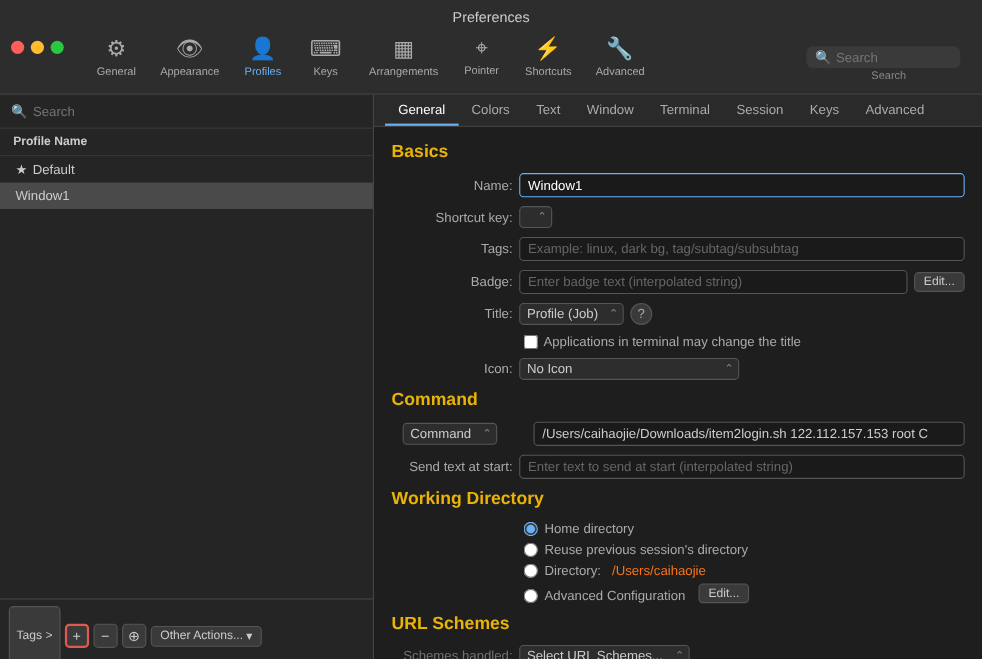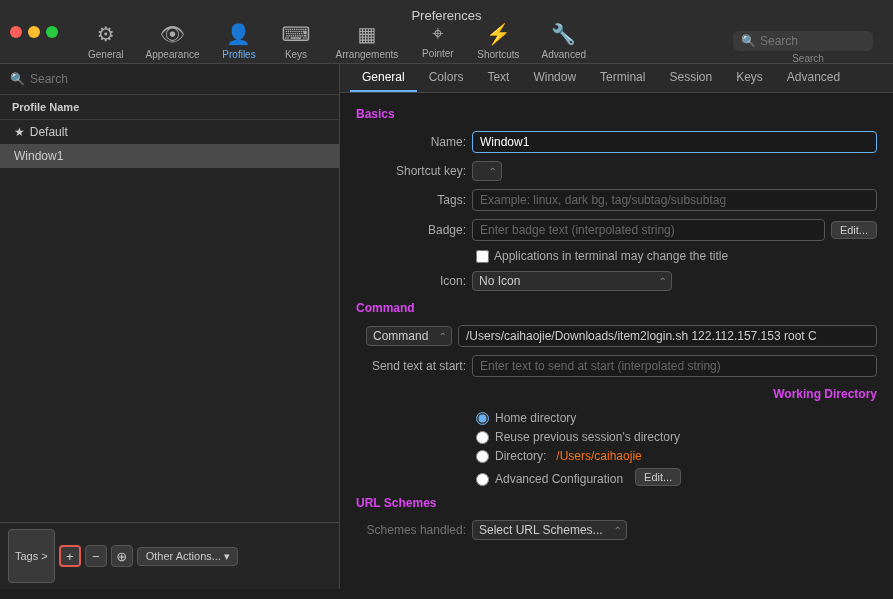--- a/index.html
+++ b/index.html
@@ -7,21 +7,21 @@
       font-family: -apple-system, BlinkMacSystemFont, "Helvetica Neue", Arial, sans-serif;
       background: #1e1e1e;
       color: #d0d0d0;
       font-size: 12px;
       width: 893px;
       height: 599px;
       overflow: hidden;
     }
     .title-bar {
       background: #2d2d2d;
-      height: 64px;
+      height: 86px;
       display: flex;
       align-items: center;
       padding: 0 10px;
       border-bottom: 1px solid #444;
       position: relative;
     }
     .traffic-lights {
       display: flex;
       gap: 6px;
       margin-right: 10px;
@@ -205,22 +205,22 @@
     }
     .content-tab.active {
       color: #fff;
       border-bottom: 2px solid #6ab0f5;
     }
     .content-body {
       padding: 14px 16px;
     }
     .section-title {
       font-weight: bold;
-      font-size: 12px;
-      color: #d946ef;
+      font-size: 16px;
+      color: #eab308;
       margin-bottom: 10px;
     }
     .form-row {
       display: flex;
       align-items: center;
       margin-bottom: 8px;
       gap: 6px;
     }
     .form-label {
       text-align: right;
@@ -305,20 +305,21 @@
       accent-color: #6ab0f5;
     }
     .command-input {
       background: #1a1a1a;
       border: 1px solid #555;
       border-radius: 4px;
       color: #ccc;
       font-size: 12px;
       padding: 3px 7px;
       flex: 1;
+      margin-left: 27px;
     }
     .question-btn {
       background: #3a3a3a;
       border: 1px solid #555;
       border-radius: 50%;
       color: #aaa;
       font-size: 12px;
       width: 20px;
       height: 20px;
       display: flex;
@@ -478,20 +479,29 @@
         <span class="form-label">Tags:</span>
         <input class="form-input plain" type="text" placeholder="Example: linux, dark bg, tag/subtag/subsubtag" style="">
       </div>
 
       <div class="form-row">
         <span class="form-label">Badge:</span>
         <input class="form-input plain" type="text" style="flex: 1 1 0%;" placeholder="Enter badge text (interpolated string)">
         <button class="btn-edit">Edit...</button>
       </div>
 
+      <div class="form-row">
+        <span class="form-label">Title:</span>
+        <div class="select-wrapper">
+          <select>
+            <option>Profile (Job)</option>
+          </select>
+        </div>
+        <div class="question-btn">?</div>
+      </div>
 
       <div class="checkbox-row">
         <input type="checkbox" style="">
         <span>Applications in terminal may change the title</span>
       </div>
 
       <div class="form-row">
         <span class="form-label">Icon:</span>
         <div class="select-wrapper">
           <select style="width:200px;">
@@ -507,21 +517,21 @@
             <option>Command</option>
           </select>
         </div>
         <input class="command-input" type="text" value="/Users/caihaojie/Downloads/item2login.sh 122.112.157.153 root C" style="">
       </div>
       <div class="form-row">
         <span class="form-label">Send text at start:</span>
         <input class="form-input plain" type="text" placeholder="Enter text to send at start (interpolated string)" style="">
       </div>
 
-      <div class="section-title" style="margin-top:10px;text-align:right;">Working Directory</div>
+      <div class="section-title" style="margin-top:10px;">Working Directory</div>
       <div class="radio-group">
         <div class="radio-row">
           <input type="radio" name="wd" checked="" style="">
           <span>Home directory</span>
         </div>
         <div class="radio-row">
           <input type="radio" name="wd" style="">
           <span>Reuse previous session's directory</span>
         </div>
         <div class="radio-row">

